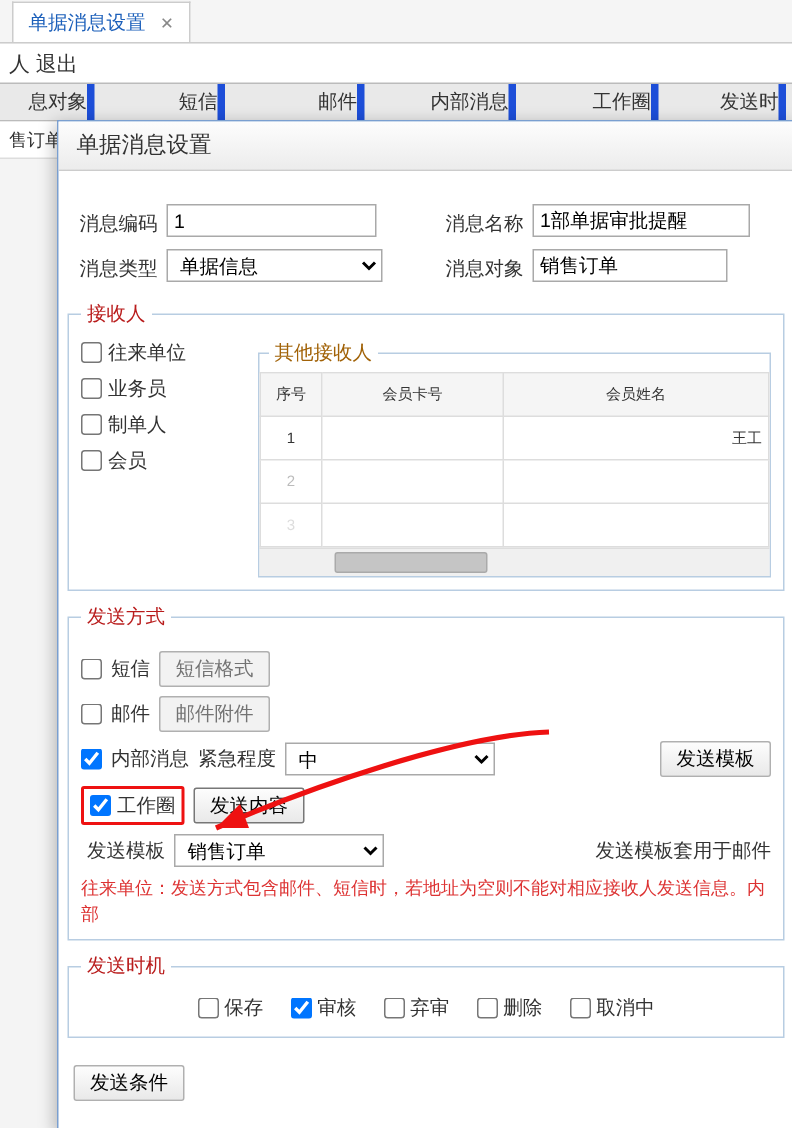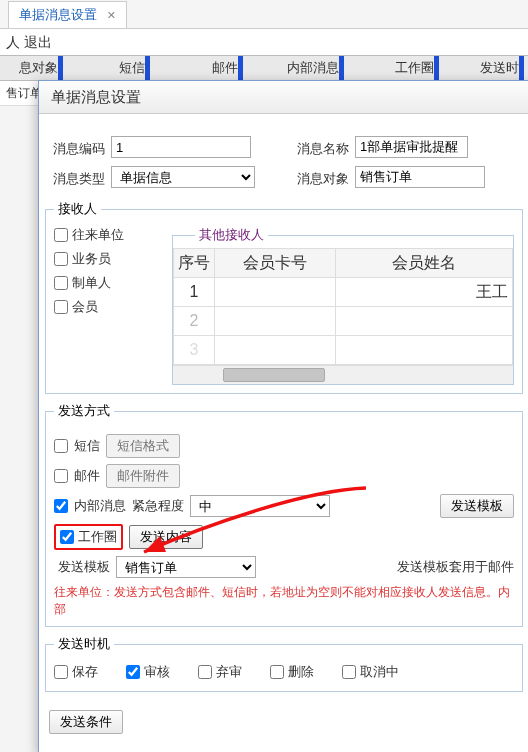--- a/index.html
+++ b/index.html
@@ -9,26 +9,26 @@
   .menu-bar{background:#fff;border-bottom:1px solid #bbb;height:26px;line-height:26px;padding-left:6px;font-size:14px}
   .col-bar{background:#e9e9e9;border-bottom:1px solid #bbb;height:24px;display:flex;font-size:13px}
   .col-bar div{flex:none;border-right:5px solid #1d4ed8;text-align:right;line-height:24px}
   .row-stub{background:#fff;height:24px;border-bottom:1px solid #ddd;padding-left:6px;line-height:24px;font-size:12px}
   .overlay{position:absolute;left:38px;top:80px;width:490px;height:672px;background:#fff;border:1px solid #7a9fd0;box-shadow:-2px 2px 10px rgba(0,0,0,0.25);overflow:hidden}
   .overlay .titlebar{background:linear-gradient(#fdfdfd,#ececec);height:32px;line-height:32px;padding-left:12px;font-size:15px;border-bottom:1px solid #ccc}
   .form-row{display:flex;align-items:flex-end;margin:4px 4px;font-size:13px}
   .form-row label{width:56px;text-align:right;margin-right:6px}
   .form-row input[type=text], .form-row select, .txt, select.sel{border:1px solid #a9a9a9;height:22px;padding:0 4px;box-sizing:border-box;font-size:13px;background:#fff}
   fieldset{border:1px solid #b8cde2;margin:8px 6px;padding:8px;font-size:13px}
-  fieldset legend{color:#000000;padding:0 4px;font-size:13px}
+  fieldset legend{color:#b91c1c;padding:0 4px;font-size:13px}
   .chk-col{display:flex;flex-direction:column;gap:6px}
   .chk-col label{display:flex;align-items:center;gap:4px}
   .innerfs{border:1px solid #b8cde2;margin:0;padding:4px 0 0 0;font-size:13px;position:relative}
-  .innerfs legend{color:#701a75;padding:0 4px;margin-left:22px}
-  table.grid{border-collapse:collapse;width:100%;font-size:16px;background:#fff}
+  .innerfs legend{color:#a16207;padding:0 4px;margin-left:6px}
+  table.grid{border-collapse:collapse;width:100%;font-size:10px;background:#fff}
   table.grid th, table.grid td{border:1px solid #ddd;padding:0;text-align:center;font-weight:normal}
   table.grid th{background:#f5f5f5;height:28px}
   table.grid td{height:28px}
   .hscroll{height:18px;background:#f0f0f0;border-top:1px solid #ddd;position:relative}
   .hscroll .thumb{position:absolute;left:50px;top:2px;height:12px;width:100px;background:#c5c5c5;border:1px solid #aaa;border-radius:2px}
   .send-row{display:flex;align-items:center;margin:6px 0;gap:6px;flex-wrap:wrap}
   .btn{border:1px solid #b0b0b0;background:linear-gradient(#fdfdfd,#e9e9e9);height:24px;padding:0 10px;font-size:13px;border-radius:2px;cursor:pointer}
   .btn[disabled]{color:#737373;background:#f2f2f2}
   .redbox{border:2px solid #e11;border-radius:2px;display:inline-flex;align-items:center;padding:2px 4px;gap:4px}
   .tip{color:#d33;font-size:12px;margin-top:4px}
@@ -62,21 +62,21 @@
   <div class="titlebar">单据消息设置</div>
 
   <div style="padding:18px 6px 0 6px">
   <div style="display:flex;gap:10px">
     <div class="form-row" style="flex:1">
       <label>消息编码</label>
       <input class="txt" style="width: 140px;" value="1">
     </div>
     <div class="form-row" style="flex:1">
       <label>消息名称</label>
-      <input class="txt" style="width: 113px;" value="1部单据审批提醒">
+      <input class="txt" style="width: 145px;" value="1部单据审批提醒">
     </div>
   </div>
   <div style="display:flex;gap:10px">
     <div class="form-row" style="flex:1">
       <label>消息类型</label>
       <select class="sel" style="width:144px"><option>单据信息</option></select>
     </div>
     <div class="form-row" style="flex:1">
       <label>消息对象</label>
       <input class="txt" style="width: 130px;" value="销售订单">
@@ -177,21 +177,21 @@
     <div class="tip">往来单位：发送方式包含邮件、短信时，若地址为空则不能对相应接收人发送信息。内部</div>
 
     <svg class="arrow" style="left:80px;top:60px" width="260" height="90">
       <path d="M240,8 C180,10 80,45 18,72" stroke="#e11" stroke-width="3.5" fill="none"></path>
       <polygon points="18,72 34,56 40,72" fill="#e11"></polygon>
     </svg>
   </fieldset>
 
   <fieldset>
     <legend>发送时机</legend>
-    <div style="display:flex;gap:28px;padding:2px 0">
+    <div style="display:flex;gap:18px;justify-content:center;padding:2px 0">
       <label style="display:flex;align-items:center;gap:4px">
           <input type="checkbox" style="">
           <span>保存</span>
         </label>
       <label style="display:flex;align-items:center;gap:4px">
           <input type="checkbox" checked="" style="">
           <span>审核</span>
         </label>
       <label style="display:flex;align-items:center;gap:4px">
           <input type="checkbox" style="">

